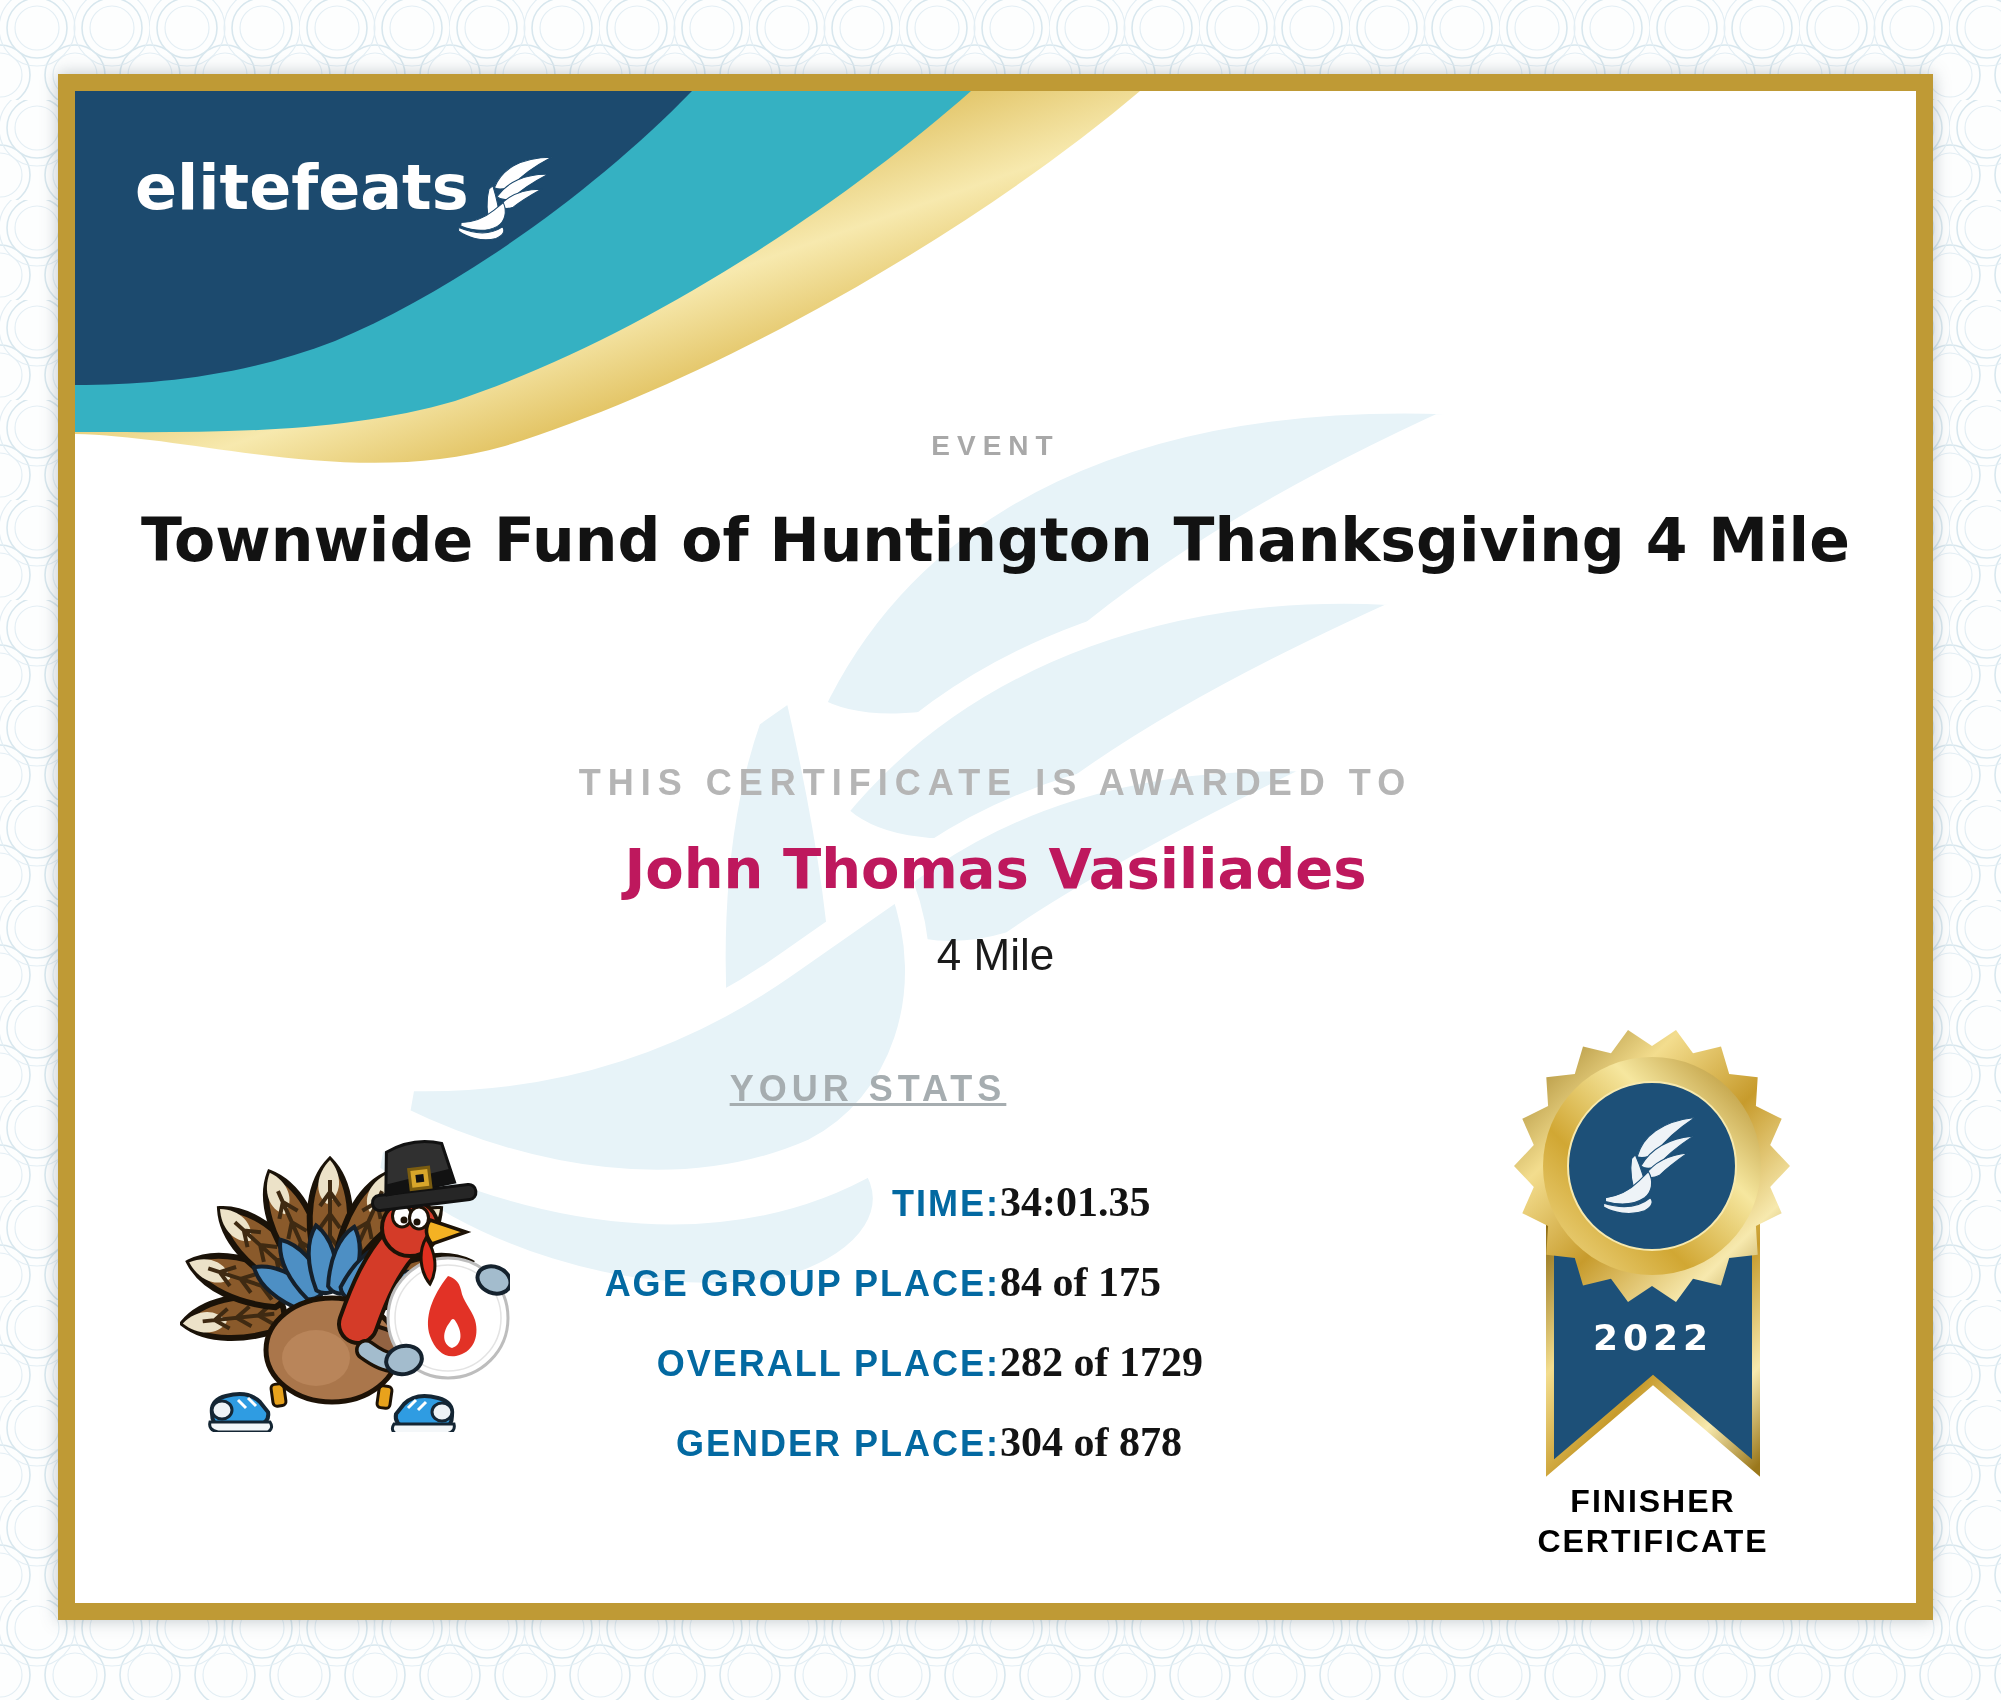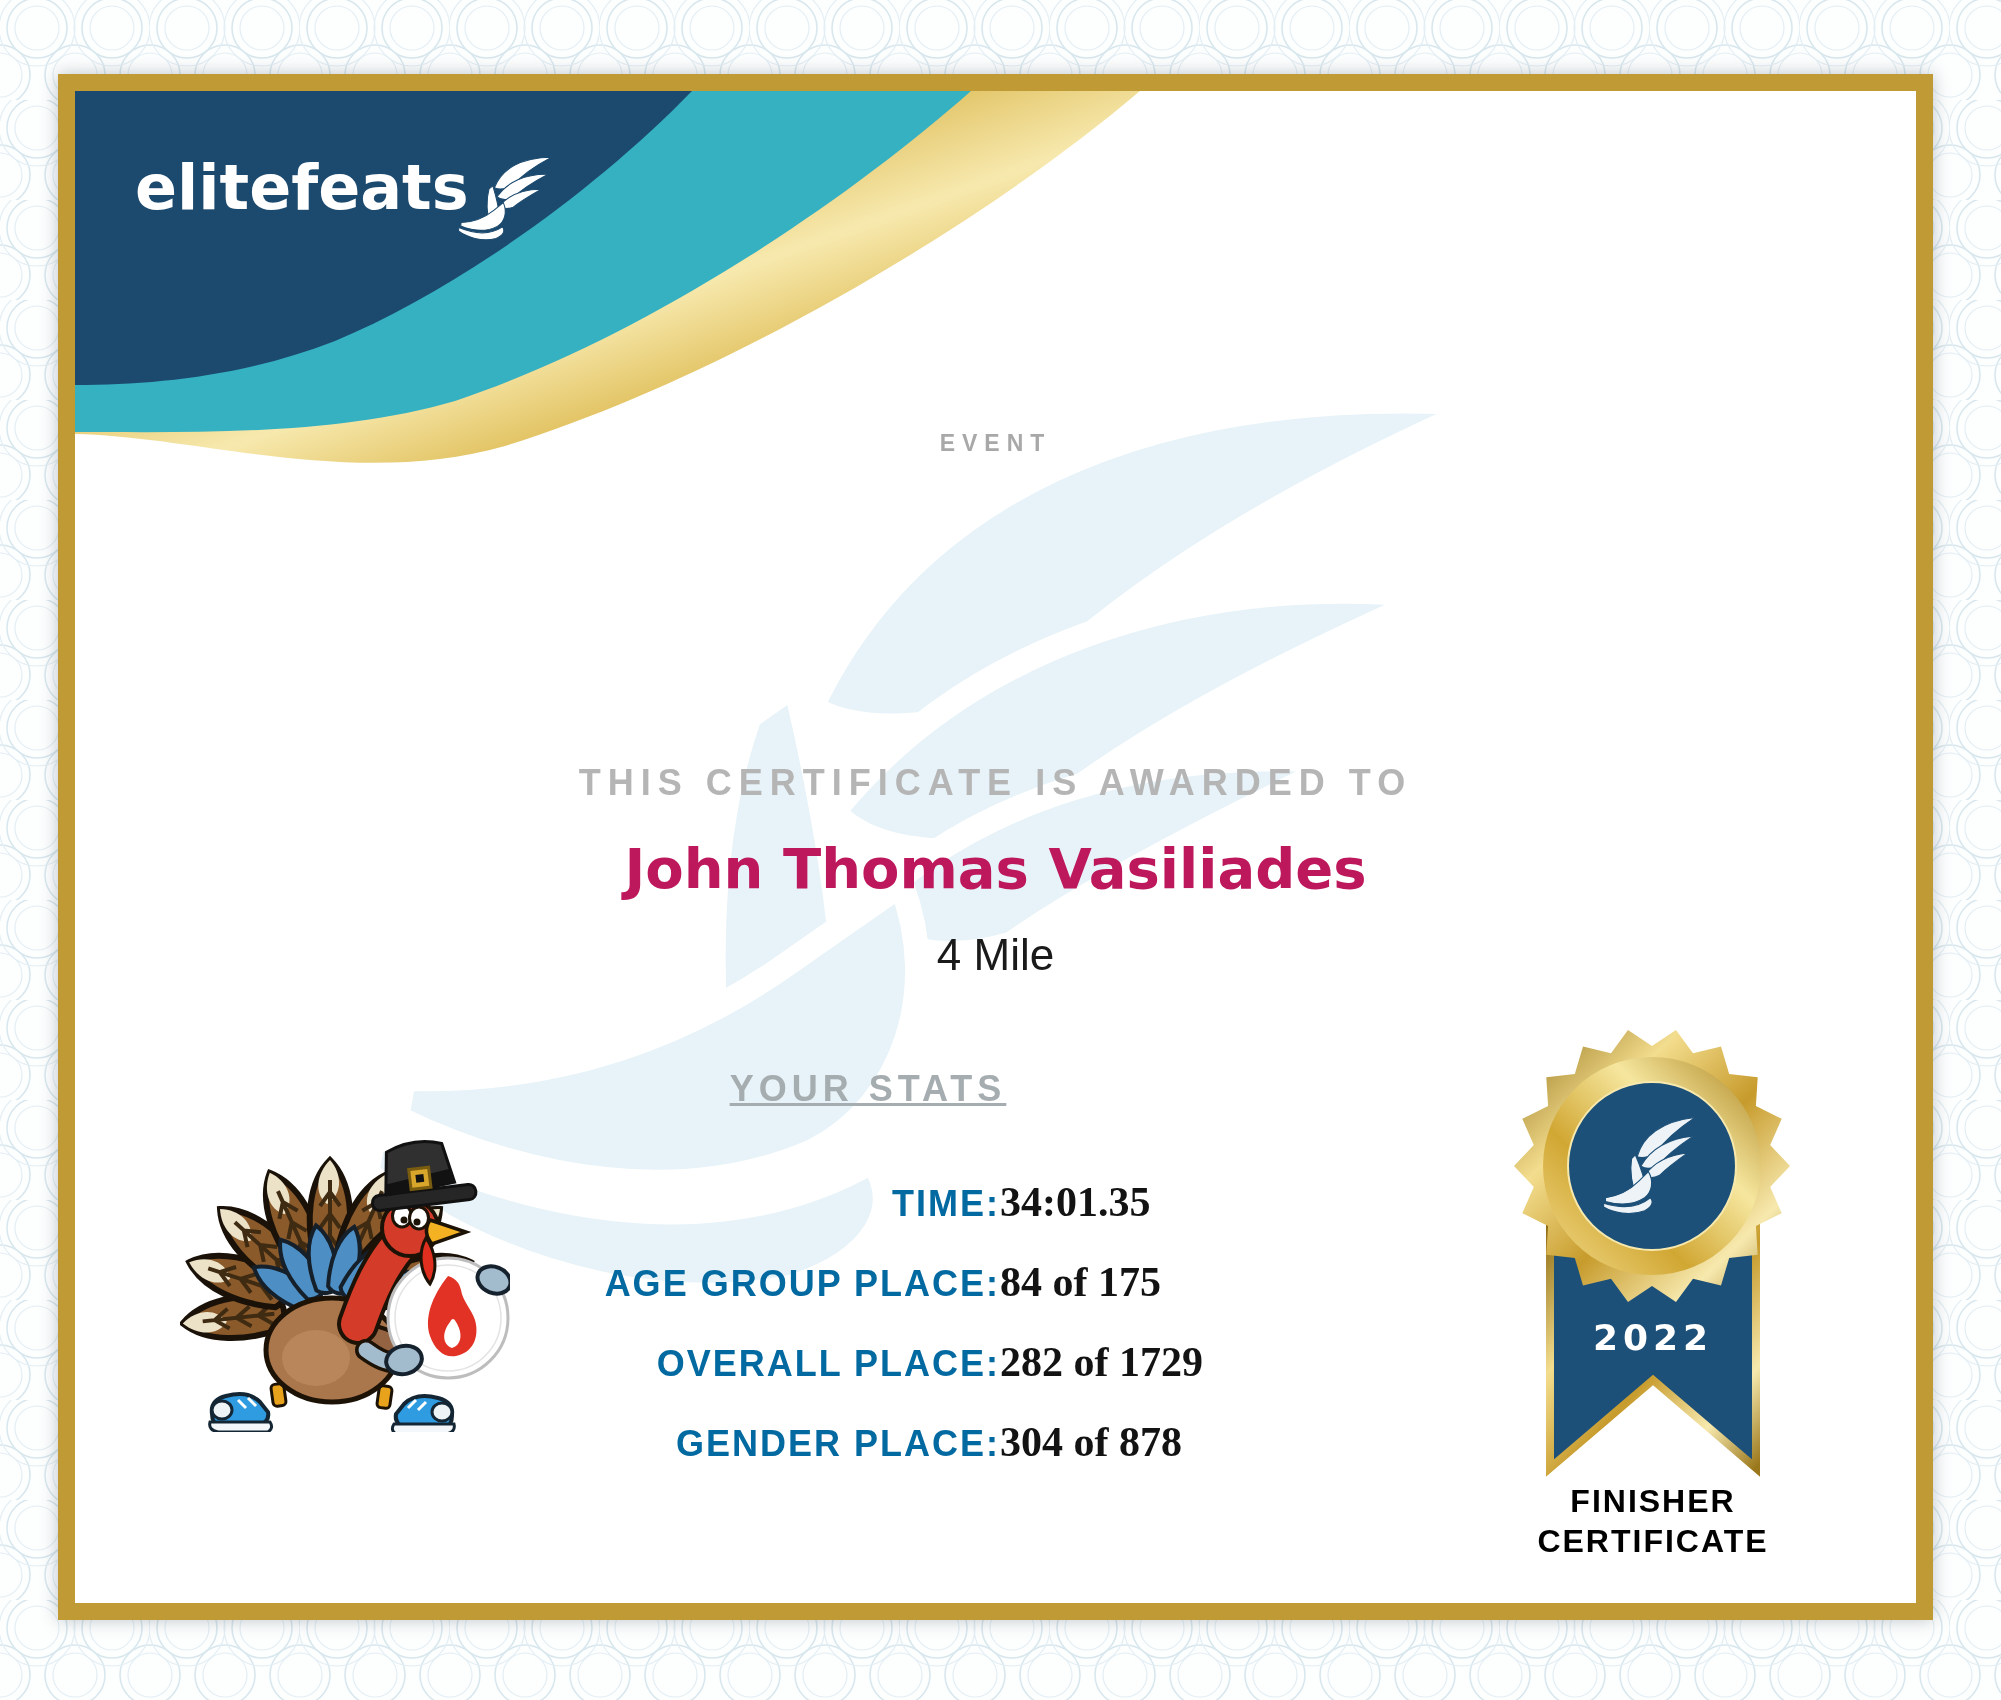--- a/index.html
+++ b/index.html
@@ -11,21 +11,21 @@
     box-shadow:0 0 16px rgba(70,90,100,.35);}
   .cert-inner{position:absolute;left:0;top:0;width:1841px;height:1512px;overflow:hidden;}
   .abs{position:absolute;}
   .watermark{position:absolute;left:300px;top:55px;width:1190px;height:1380px;transform:rotate(10deg);}
   .header-wave{position:absolute;left:0;top:0;}
   .brand{position:absolute;left:60px;top:52px;width:430px;height:180px;}
   .brand-text{position:absolute;left:0;top:8px;font-family:"DejaVu Sans",sans-serif;
     font-weight:bold;font-size:62px;color:#ffffff;letter-spacing:0px;}
   .brand-foot{position:absolute;left:322px;top:-6px;width:104px;height:122px;transform:rotate(6deg);}
   .center-line{position:absolute;left:0;width:1841px;text-align:center;white-space:nowrap;}
-  .event-label{top:339px;font-size:23px;font-weight:bold;letter-spacing:7px;color:#a8a8a8;}
+  .event-label{top:339px;font-size:28px;font-weight:bold;letter-spacing:7px;color:#a8a8a8;}
   .event-name{top:414px;font-family:"DejaVu Sans",sans-serif;font-weight:bold;font-size:60px;color:#121212;}
   .awarded-label{top:671px;font-size:36px;font-weight:bold;letter-spacing:7px;color:#b5b5b5;}
   .recipient{top:745px;font-family:"DejaVu Sans",sans-serif;font-weight:bold;font-size:56px;color:#be185d;}
   .distance{top:839px;font-size:44px;color:#1a1a1a;text-align:center;}
   .stats-heading{position:absolute;left:593px;top:977px;width:400px;text-align:center;
     font-size:36px;font-weight:bold;letter-spacing:5px;color:#a6adb0;white-space:nowrap;text-decoration:underline;}
   .stats{position:absolute;left:0;top:1087px;width:1841px;}
   .stat-row{position:absolute;left:0;width:1841px;height:46px;display:flex;align-items:baseline;}
   .stat-row .lbl{flex:0 0 925px;text-align:right;font-size:36px;font-weight:bold;
     letter-spacing:2px;color:#0369a1;white-space:nowrap;}
@@ -97,20 +97,21 @@
       </svg>
 
       <div class="brand">
         <div class="brand-text">elitefeats</div>
         <svg class="brand-foot" viewBox="0 0 120 120">
           <use href="#wingfoot" style="fill:#ffffff;stroke:#1c4a6e;stroke-width:1.2;"></use>
         </svg>
       </div>
 
       <div class="center-line event-label abs">EVENT</div>
+      <div class="center-line event-name abs">Townwide Fund of Huntington Thanksgiving 4 Mile</div>
       <div class="center-line awarded-label abs">THIS CERTIFICATE IS AWARDED TO</div>
       <div class="center-line recipient abs">John Thomas Vasiliades</div>
       <div class="center-line distance abs">4 Mile</div>
       <div class="stats-heading">YOUR STATS</div>
 
       <div class="stats">
         <div class="stat-row" style="top:0px;">
           <span class="lbl">TIME:</span>
           <span class="val">34:01.35</span>
         </div>

